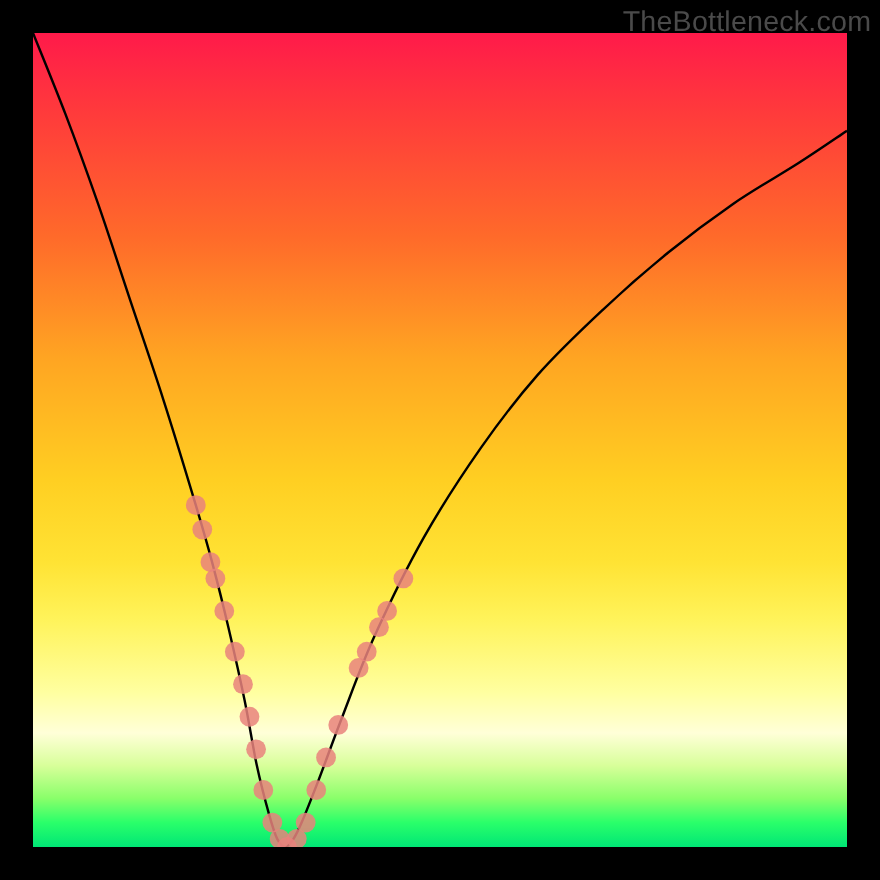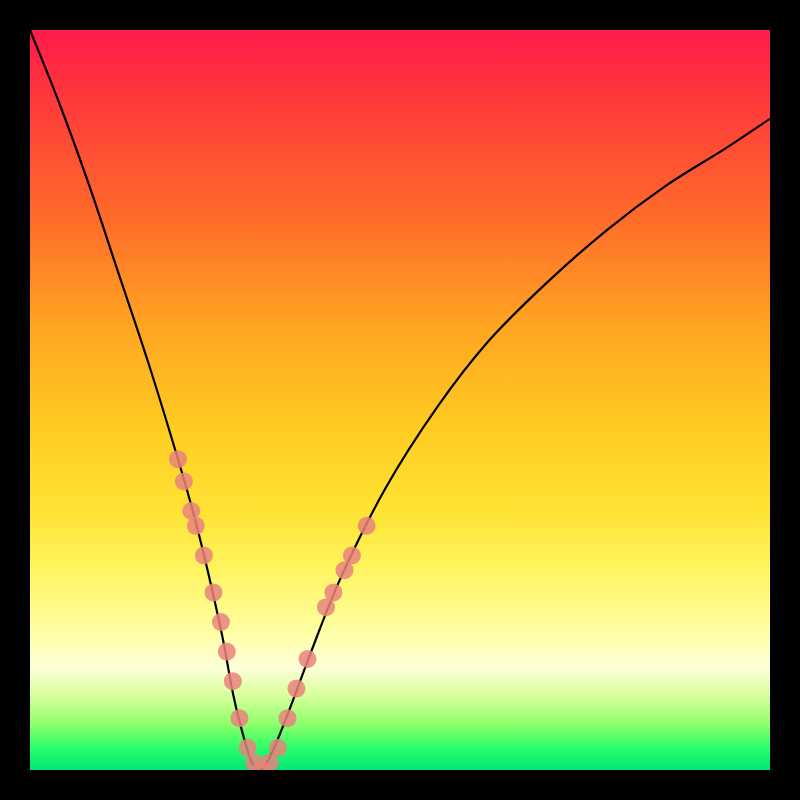--- a/index.html
+++ b/index.html
@@ -84,13 +84,14 @@
           <circle cx="266.4" cy="658.6" r="9" fill="#e9837d" fill-opacity="0.85"></circle>
           <circle cx="277.5" cy="629.0" r="9" fill="#e9837d" fill-opacity="0.85"></circle>
           <circle cx="296.0" cy="577.2" r="9" fill="#e9837d" fill-opacity="0.85"></circle>
           <circle cx="303.4" cy="562.4" r="9" fill="#e9837d" fill-opacity="0.85"></circle>
           <circle cx="314.5" cy="540.2" r="9" fill="#e9837d" fill-opacity="0.85"></circle>
           <circle cx="321.9" cy="525.4" r="9" fill="#e9837d" fill-opacity="0.85"></circle>
           <circle cx="336.7" cy="495.8" r="9" fill="#e9837d" fill-opacity="0.85"></circle>
         </g>
     </svg>
   </div>
+  <div class="watermark">TheBottleneck.com</div>
 </div>
 
 </body></html>

